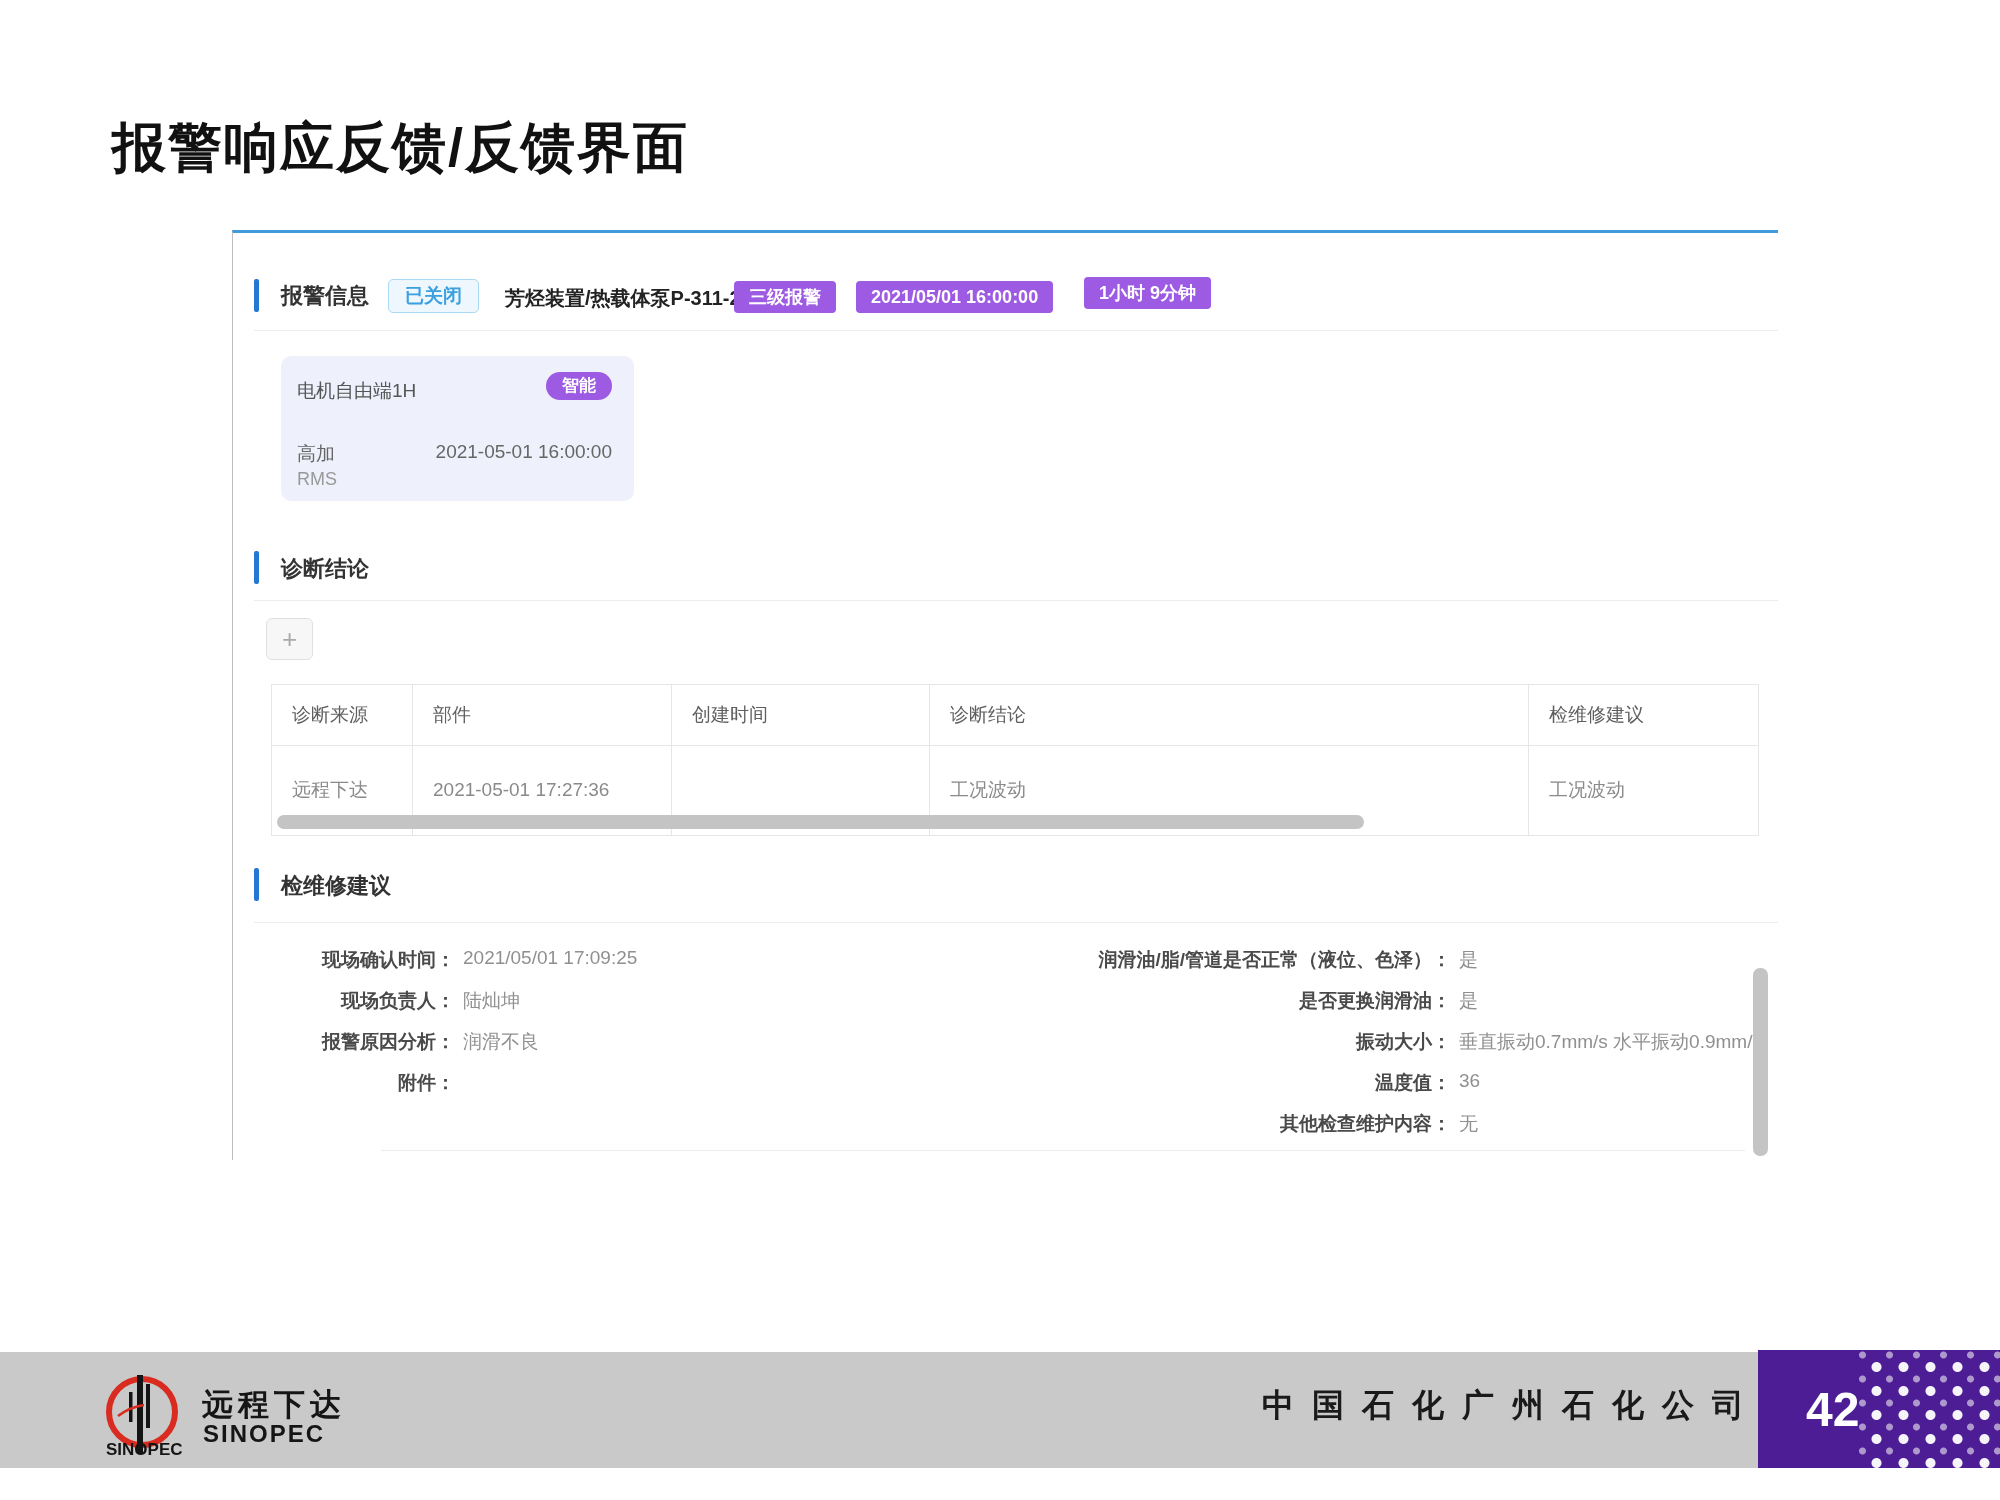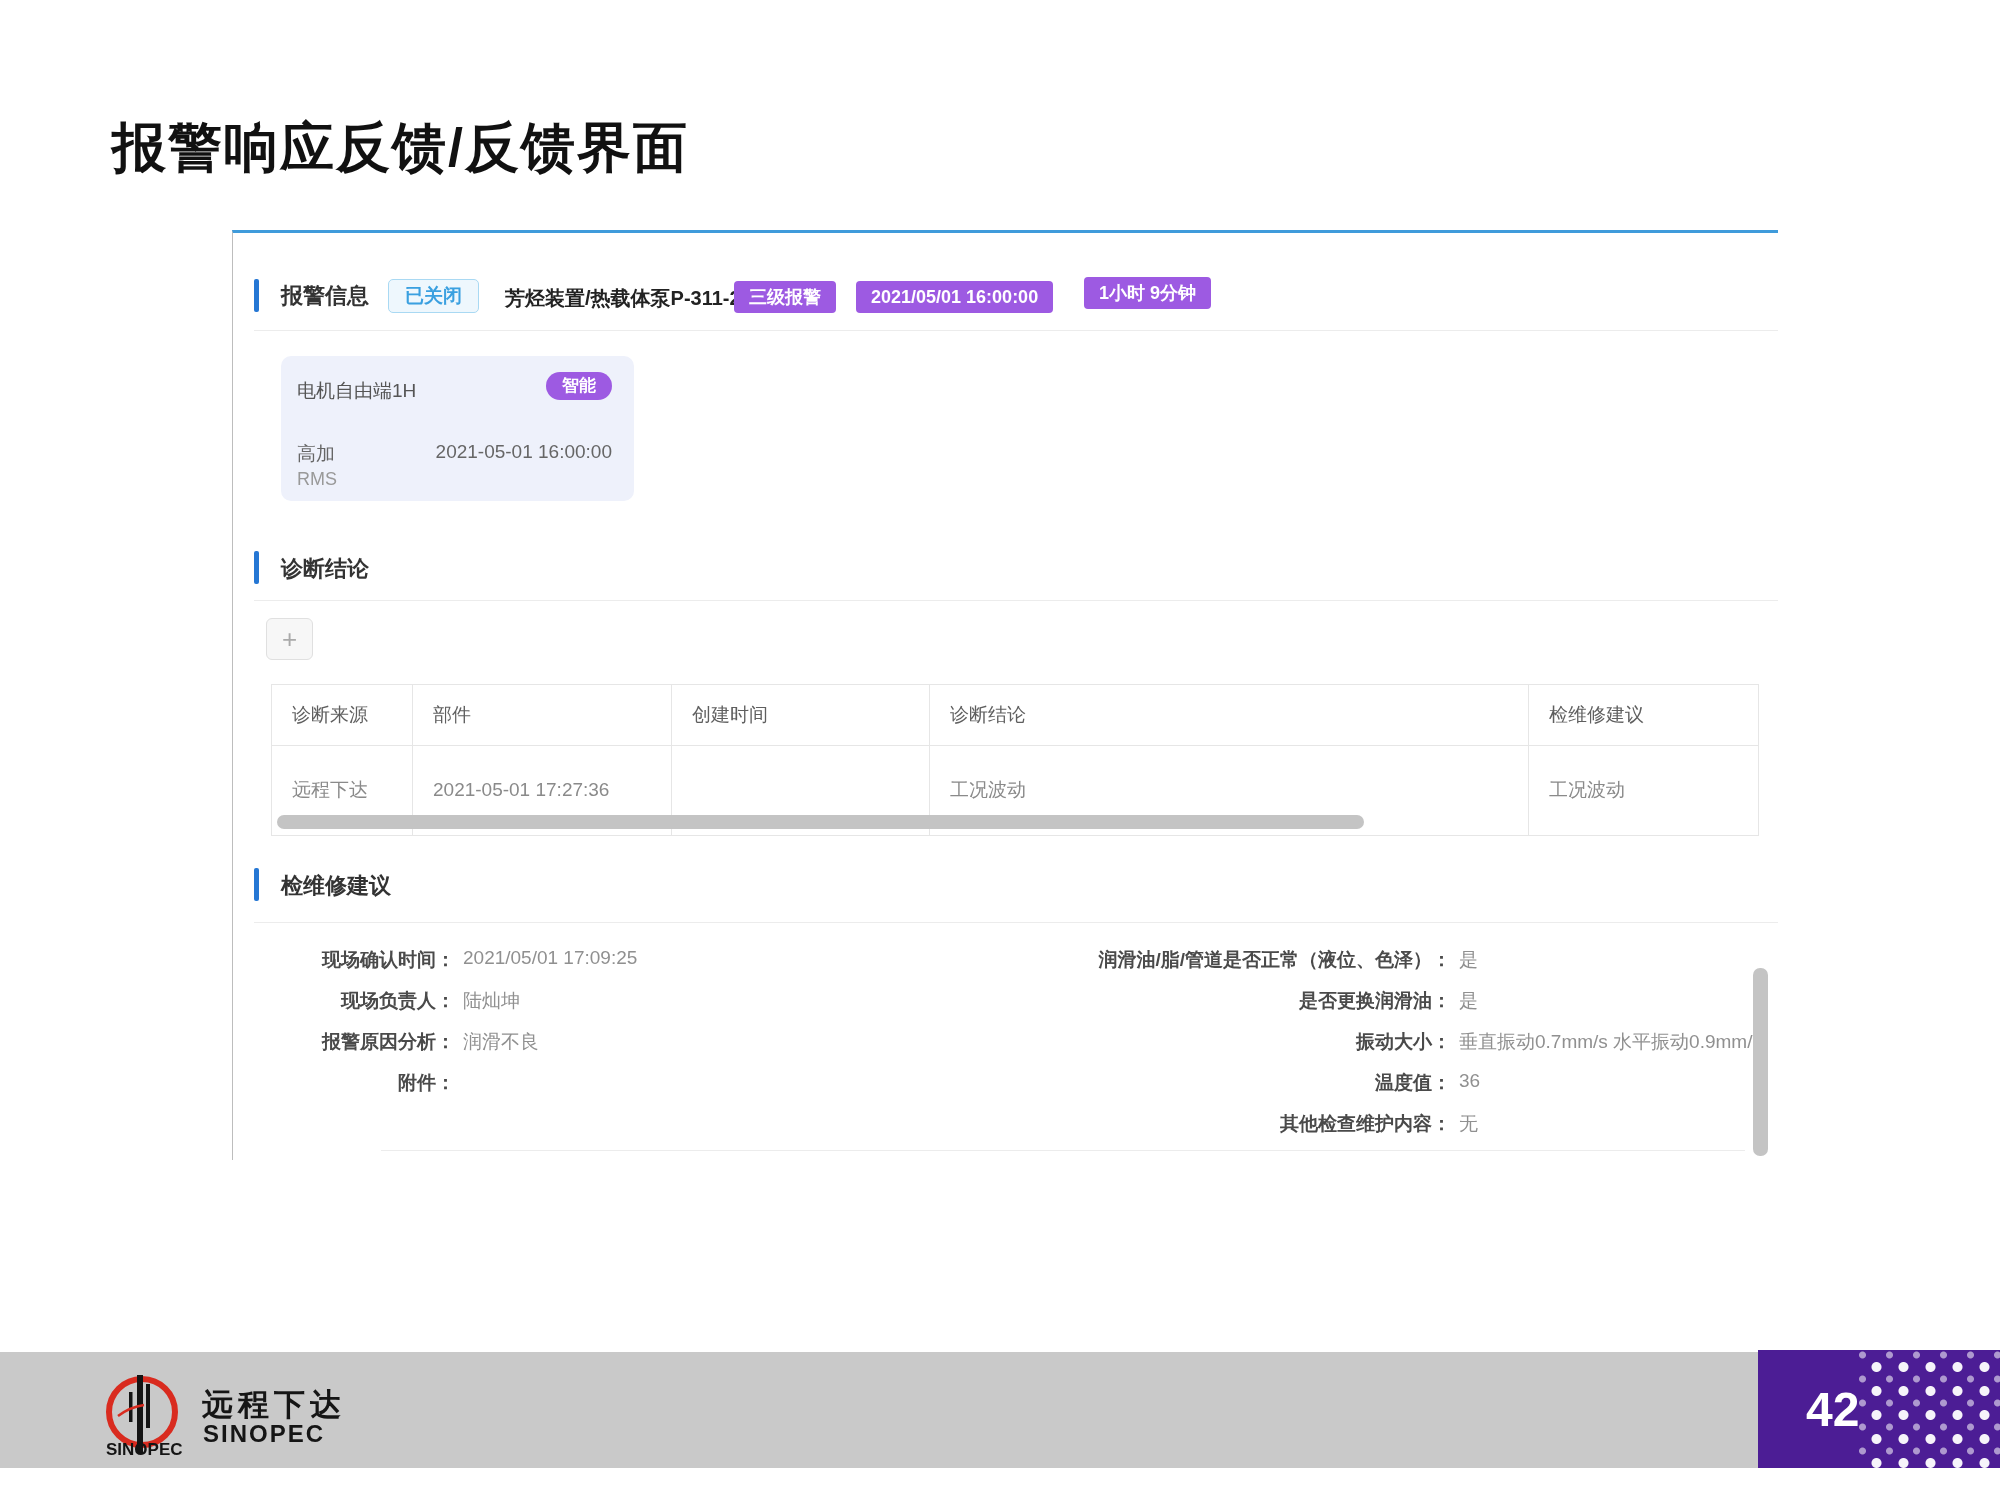--- a/index.html
+++ b/index.html
@@ -176,19 +176,20 @@
     <circle cx="46" cy="40" r="33" fill="none" stroke="#d92b1f" stroke-width="6"></circle>
     <rect x="41" y="3" width="6" height="78" fill="#141414"></rect>
     <rect x="50" y="12" width="4" height="44" fill="#141414"></rect>
     <rect x="33" y="20" width="3.5" height="30" fill="#141414"></rect>
     <path d="M22 44 q12 -9 26 -11" stroke="#d92b1f" stroke-width="2.5" fill="none"></path>
     <text x="10" y="83" font-size="17" font-weight="bold" fill="#141414" font-family="Liberation Sans, sans-serif">SINOPEC</text>
   </svg>
   <div class="logo-cn">远程下达</div>
   <div class="logo-en">SINOPEC</div>
 
+  <div class="company-cn">中国石化广州石化公司</div>
 
   <div class="red-block">
     <div class="dots"></div>
     <div class="page-num">42</div>
   </div>
 
 </div>
 
 </body></html>

